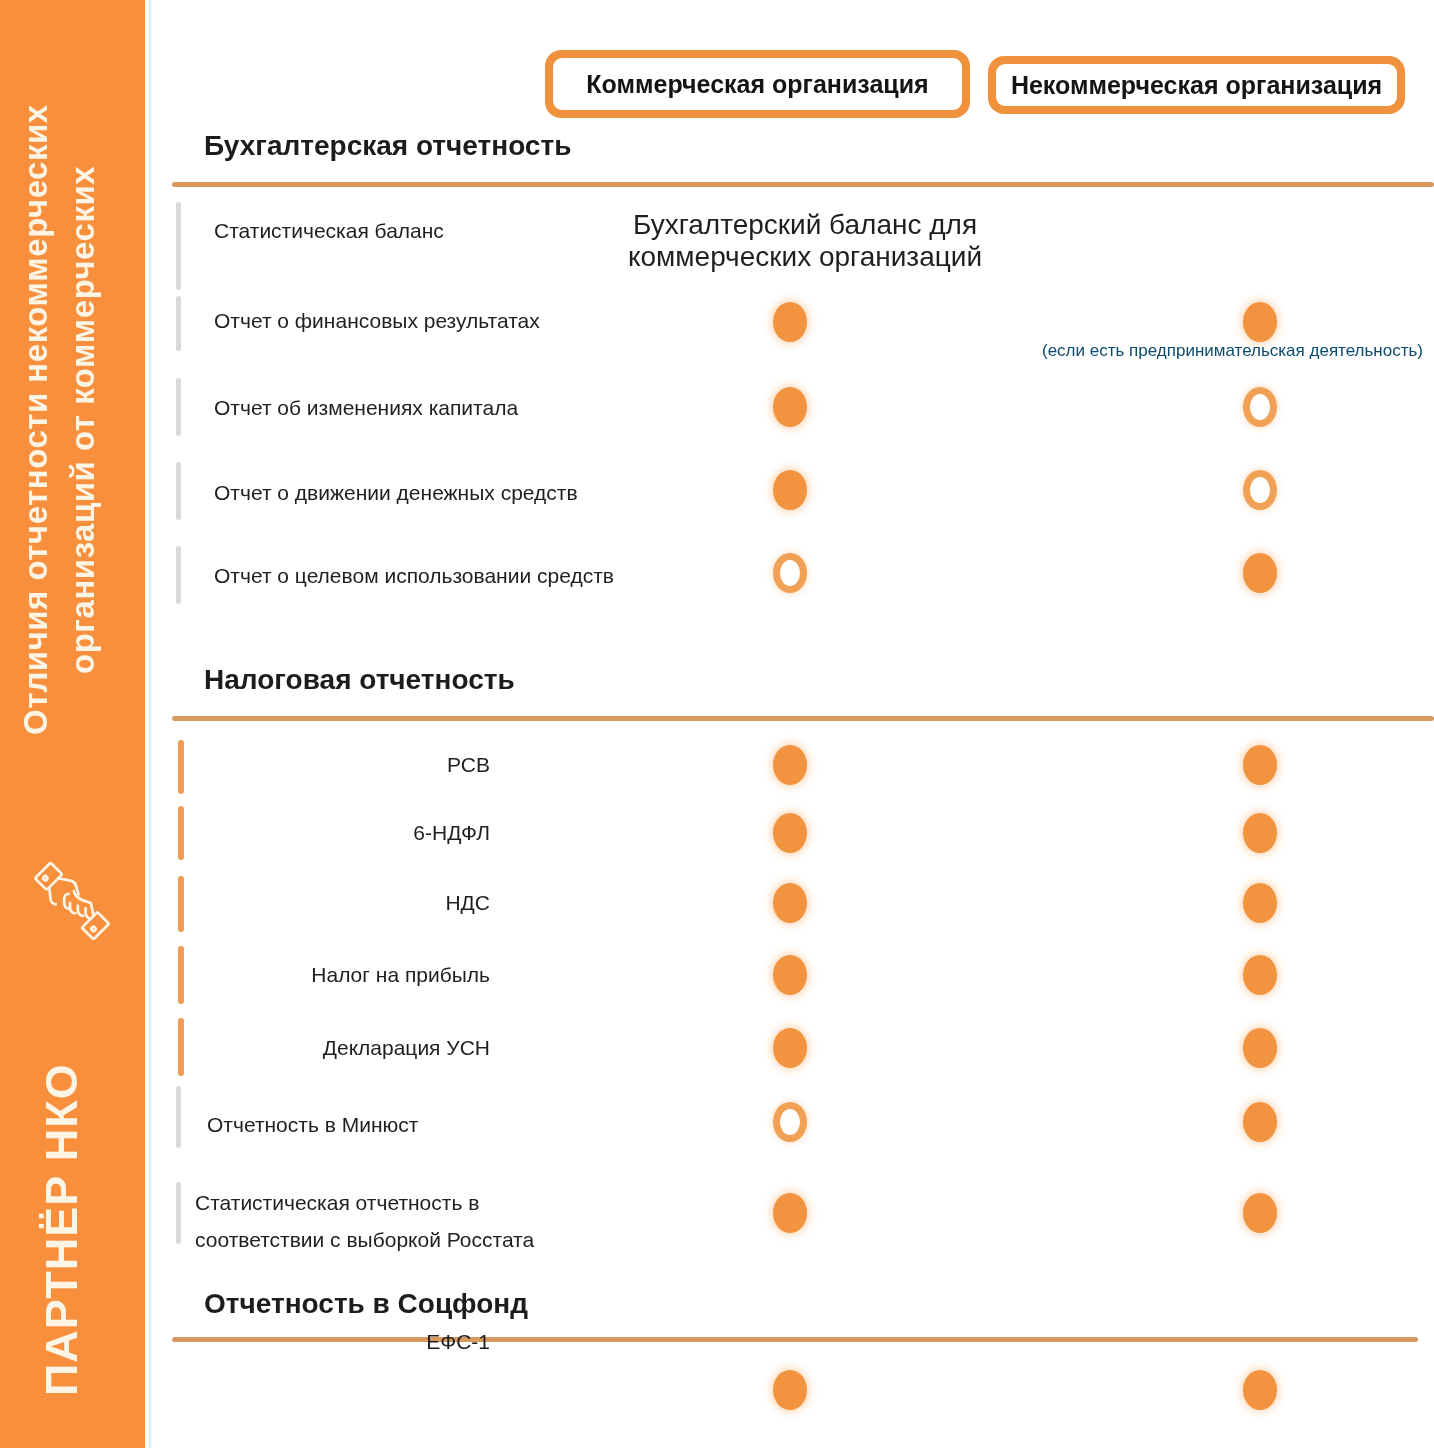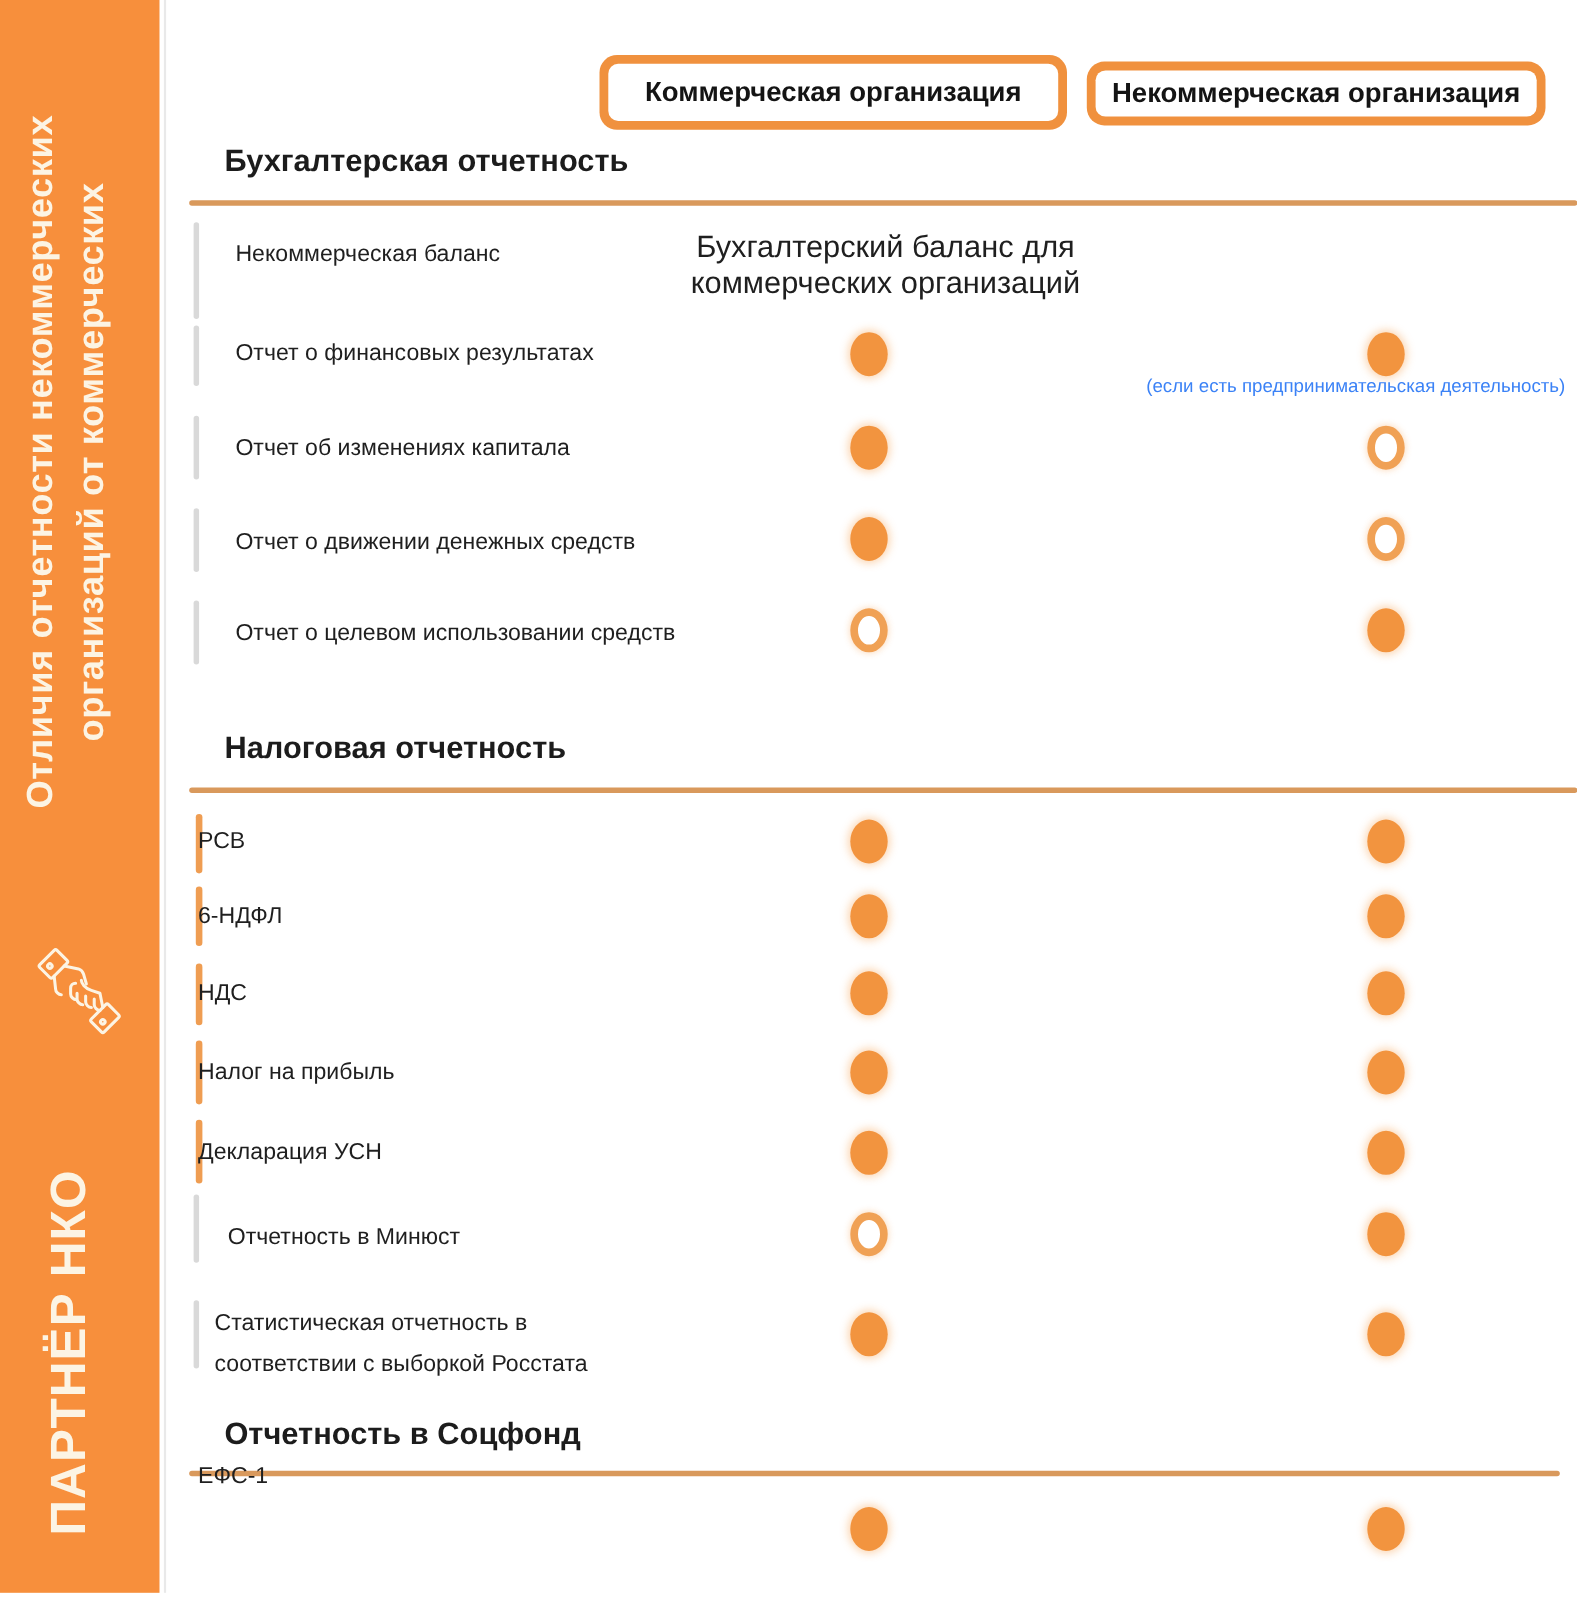--- a/index.html
+++ b/index.html
@@ -22,23 +22,23 @@
     align-items:center;justify-content:center;font-size:25px;font-weight:600;color:#141414;}
   .btn1{left:545px;top:50px;width:425px;height:68px;}
   .btn2{left:988px;top:56px;width:417px;height:58px;}
   
   .sec-title{position:absolute;left:204px;font-size:28px;font-weight:600;color:#1c1c1c;}
   .divider{position:absolute;left:172px;height:5px;background:#D9995C;border-radius:3px;}
   .bar{position:absolute;width:5px;border-radius:3px;background:#D9D9D9;}
   .bar.orange{width:6px;background:#EF9D52;}
   .lbl{position:absolute;font-size:21px;color:#1f1f1f;white-space:nowrap;}
   .lbl.wrap{white-space:normal;line-height:37px;}
-  .lbl.ctr{text-align:left;white-space:nowrap;}
+  .lbl.ctr{text-align:right;white-space:nowrap;}
   .val-text{position:absolute;font-size:28px;line-height:32px;text-align:center;color:#1f1f1f;}
-  .note{position:absolute;font-size:17px;color:#3b82f6;text-align:center;white-space:nowrap;}
+  .note{position:absolute;font-size:17px;color:#0c4a6e;text-align:center;white-space:nowrap;}
   
   .dot{position:absolute;width:34px;height:40px;border-radius:50%;box-sizing:border-box;}
   .dot-filled{background:#F2943F;box-shadow:0 0 8px 2px rgba(244,150,60,.40);}
   .dot-hollow{background:#fff;border:7px solid #F0A155;box-shadow:0 0 6px 1px rgba(244,150,60,.30);}
 </style>
 </head>
 <body>
 
 <div class="canvas">
 
@@ -71,21 +71,21 @@
   </div>
   <div class="btn btn1">
     <div class="btn-inner">Коммерческая организация</div>
   </div>
 
   <div class="sec-title" style="top:130px">Бухгалтерская отчетность</div>
   <div class="divider" style="top:182px;width:1262px"></div>
 
   <div>
     <span class="bar" style="left:176px;top:202px;height:88px"></span>
-    <div class="lbl" style="left:214px;top:219px">Некоммерческая баланс</div>
+    <div class="lbl" style="left:214px;top:219px">Статистическая баланс</div>
     <div class="val-text" style="left:595px;top:209px;width:420px">Бухгалтерский баланс для коммерческих организаций</div>
   </div>
 
   <div>
     <span class="bar" style="left:176px;top:296px;height:55px"></span>
     <div class="lbl" style="left:214px;top:309px">Отчет о финансовых результатах</div>
     <span class="dot dot-filled" style="left:773px;top:302px"></span>
     <span class="dot dot-filled" style="left:1243px;top:302px"></span>
     <div class="note" style="left:1040px;top:341px;width:385px">(если есть предпринимательская деятельность)</div>
   </div>

